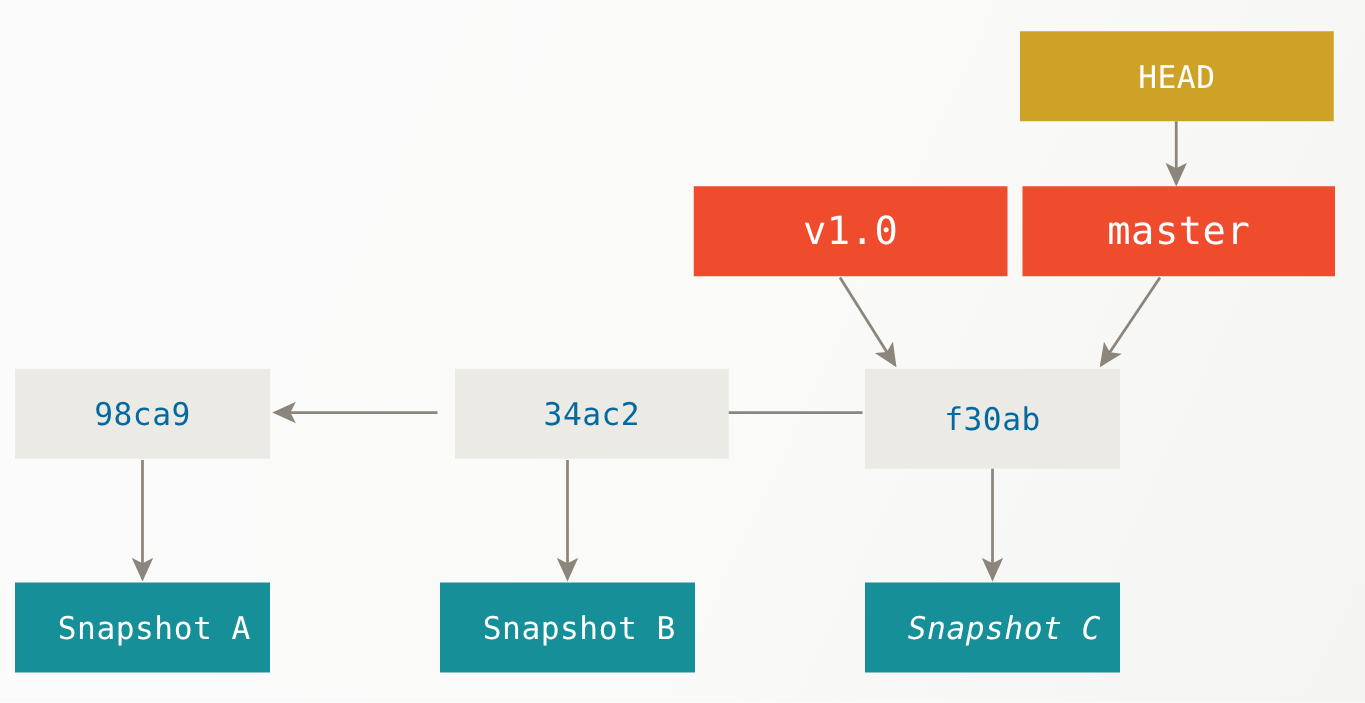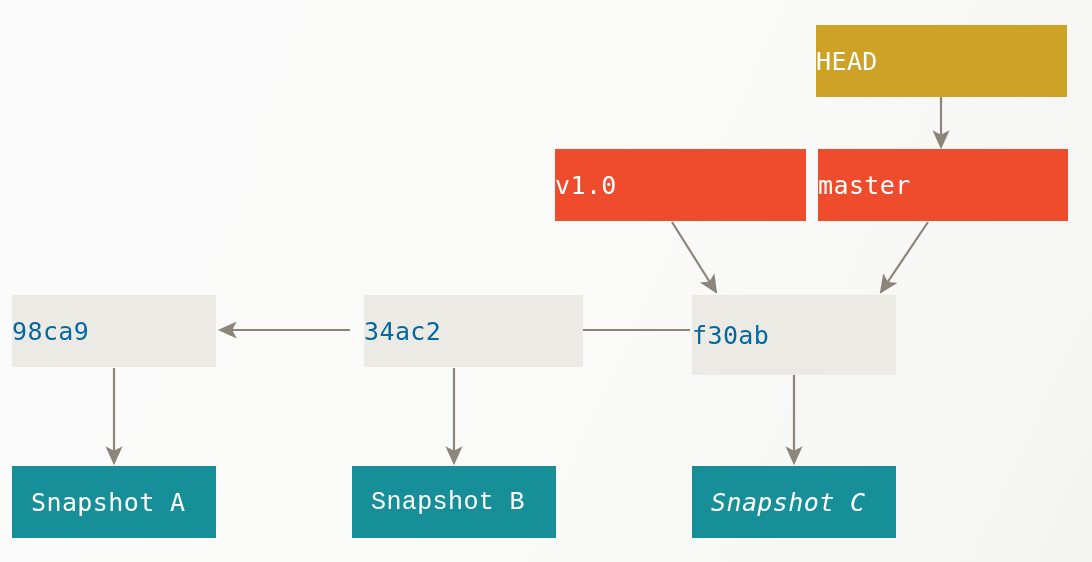--- a/index.html
+++ b/index.html
@@ -18,35 +18,36 @@
   .bg-wash {
     position: absolute;
     inset: 0;
     background: linear-gradient(115deg, #fbfbfb 0%, #fafaf9 55%, #f4f4f2 100%);
     pointer-events: none;
   }
   .node {
     position: absolute;
     display: flex;
     align-items: center;
+    justify-content: center;
     box-sizing: border-box;
     text-align: center;
     letter-spacing: 0.4px;
     white-space: nowrap;
     z-index: 3;
   }
   .node-head {
     background: #cda226;
     color: #ffffff;
     font-size: 25px;
   }
   .node-ref {
     background: #ef4b2d;
     color: #ffffff;
-    font-size: 25px;
+    font-size: 31px;
   }
   .node-commit {
     background: #ebeae4;
     color: #0369a1;
     font-size: 25px;
   }
   .node-snapshot {
     background: #178f99;
     color: #ffffff;
     font-size: 25px;
@@ -129,20 +130,20 @@
   </div>
 
   <div class="node node-commit" style="left:692px; top:295px; width:204px; height:80px;">
     <span>f30ab</span>
   </div>
 
   <div class="node node-snapshot" style="left:12px; top:466px; width:204px; height:72px;">
     <span>Snapshot A</span>
   </div>
 
-  <div class="node node-snapshot" style="left:352px; top:466px; width:204px; height:72px;font-family:Liberation Mono, monospace;">
+  <div class="node node-snapshot" style="left:352px; top:466px; width:204px; height:72px;">
     <span>Snapshot B</span>
   </div>
 
   <div class="node node-snapshot" style="left:692px; top:466px; width:204px; height:72px;font-style:italic;">
     <span>Snapshot C</span>
   </div>
 </div>
 
 </body></html>

